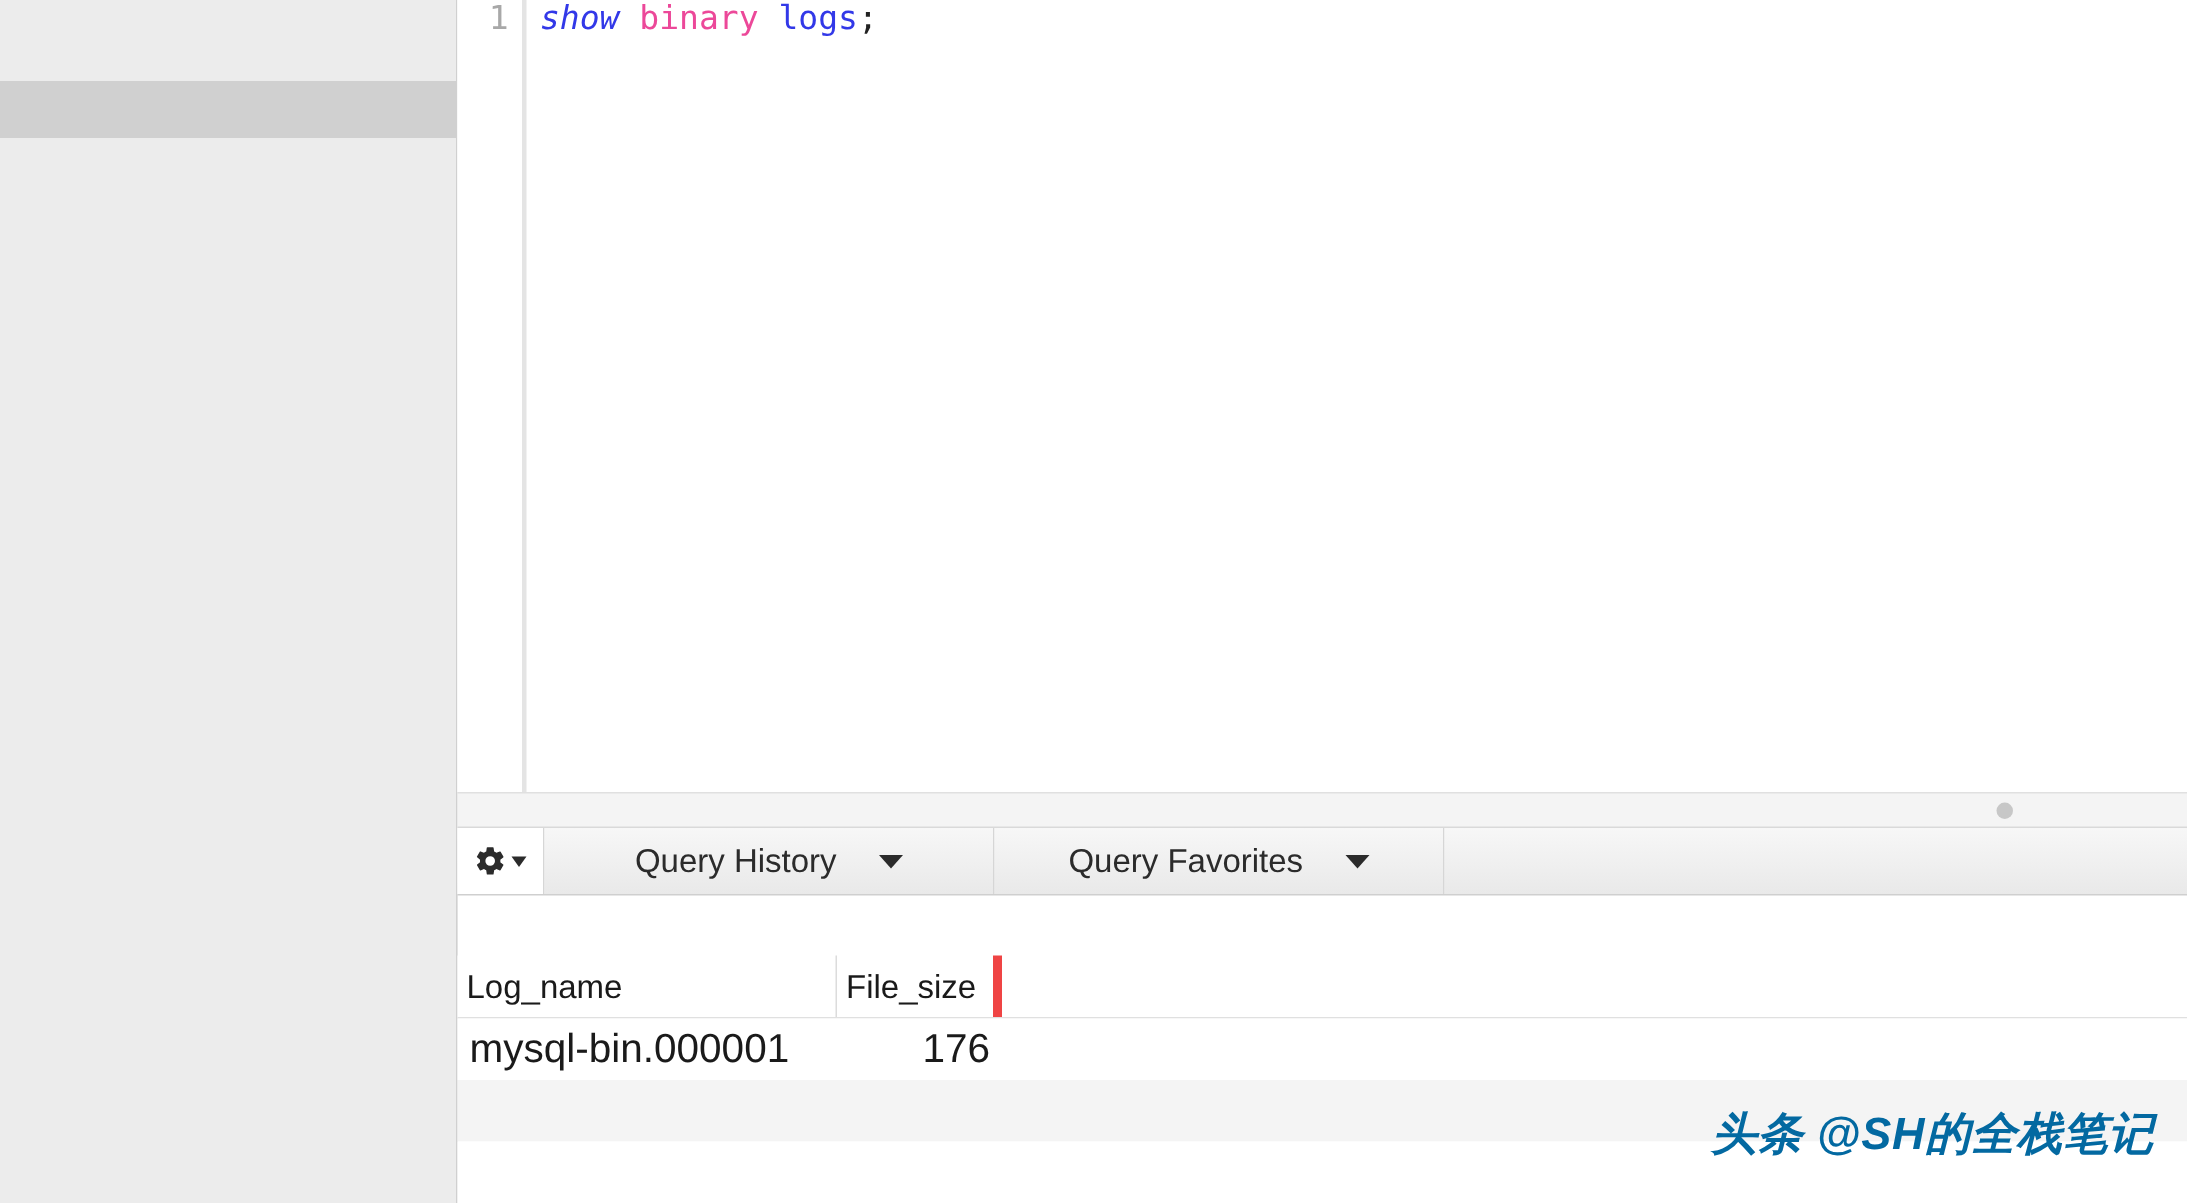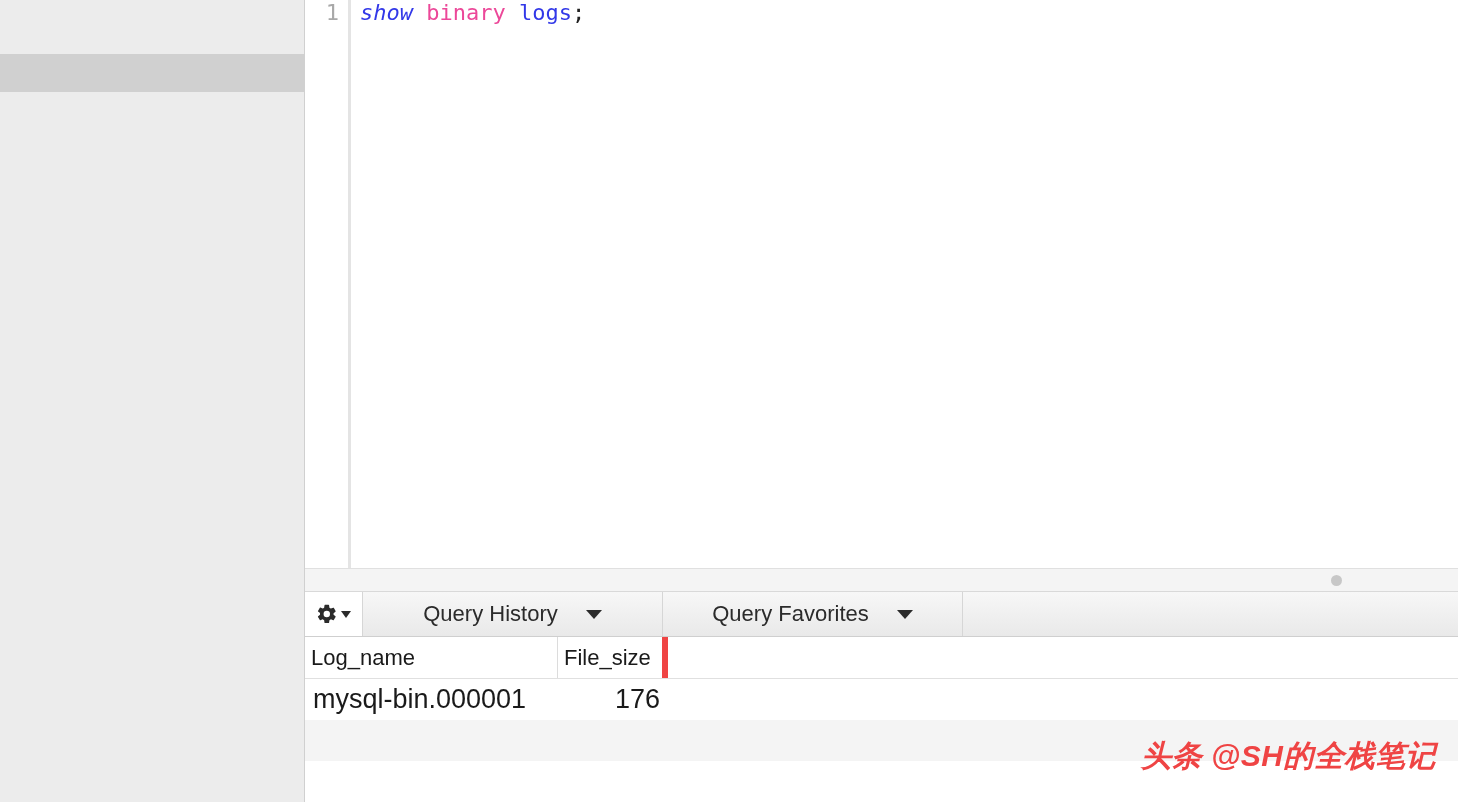--- a/index.html
+++ b/index.html
@@ -143,20 +143,21 @@
     }
     .chevron-down-icon {
       width: 0;
       height: 0;
       border-left: 8px solid transparent;
       border-right: 8px solid transparent;
       border-top: 9px solid #2b2b2b;
     }
     .results-area {
       flex-shrink: 0;
+      margin-top: 40px;
     }
     .result-header-row {
       display: flex;
       height: 42px;
       border-bottom: 1px solid #e0e0e0;
       background: #ffffff;
       align-items: center;
     }
     .result-header-cell {
       font-size: 22px;
@@ -204,21 +205,21 @@
       justify-content: flex-end;
       padding-right: 8px;
     }
     .watermark {
       position: absolute;
       right: 22px;
       bottom: 25px;
       font-size: 30px;
       font-weight: 600;
       font-style: italic;
-      color: #ef4444;
+      color: #0369a1;
       letter-spacing: 0.5px;
       pointer-events: none;
       font-family: "PingFang SC", "Hiragino Sans GB", "Microsoft YaHei", sans-serif;
     }
   </style>
 </head>
 <body>
 
 <div class="container">
   <div class="sidebar">

